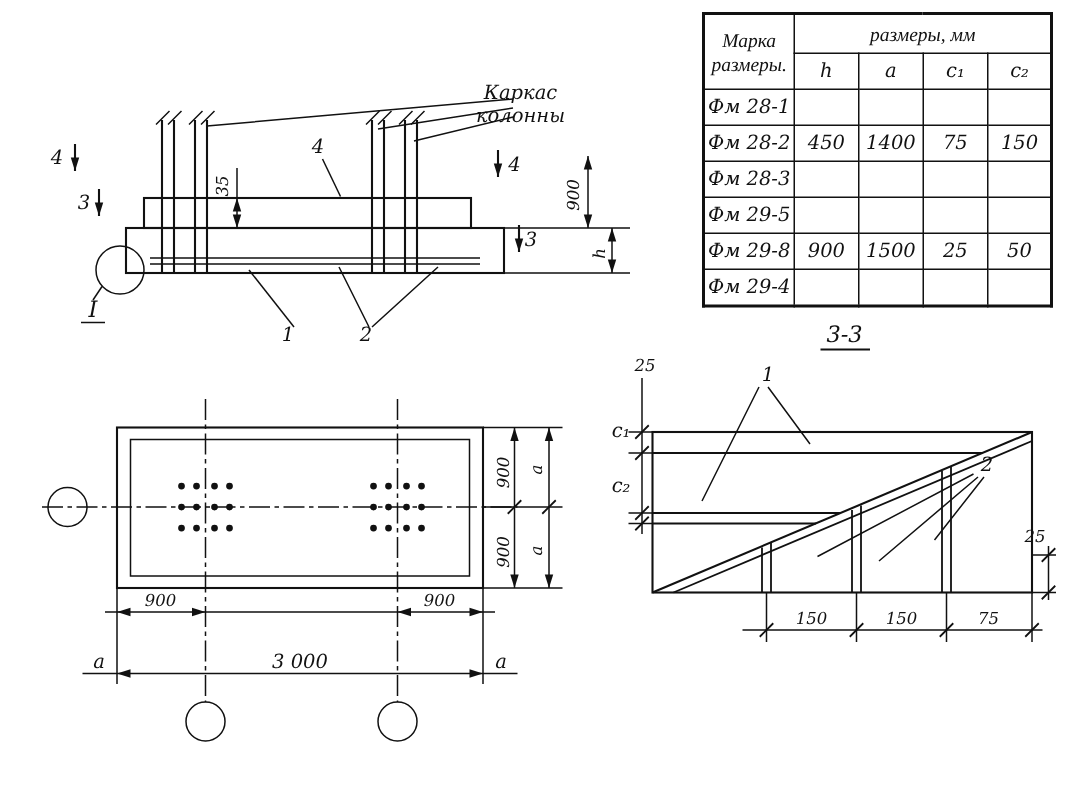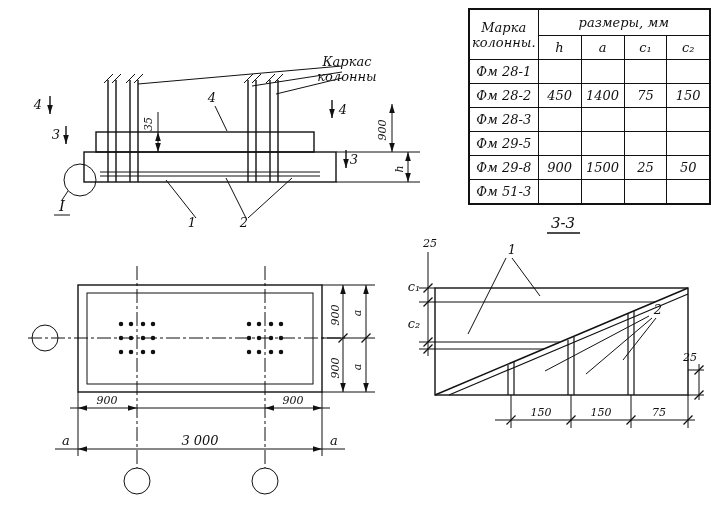--- a/index.html
+++ b/index.html
@@ -4,21 +4,21 @@
 <style>
   html,body{margin:0;padding:0;background:#fff;}
   #canvas{position:relative;width:711px;height:523px;background:#fff;overflow:hidden;
           font-family:"DejaVu Serif",serif;}
   
   .dim-table{position:absolute;left:468px;top:8px;border-collapse:collapse;
              border:2px solid #111;font:italic 13px "DejaVu Serif",serif;color:#111;
              table-layout:fixed;}
   .dim-table td{border:1.4px solid #111;text-align:center;vertical-align:middle;
                 padding:0 2px;height:23px;overflow:hidden;white-space:nowrap;}
-  .dim-table td.hdr{height:25px;}
+  .dim-table td.hdr{height:25px;font-family:Liberation Serif, serif;}
   
   svg{position:absolute;left:0;top:0;}
   svg text{font:italic 13px "DejaVu Serif",serif;fill:#111;stroke:none;text-anchor:middle;}
   svg text.sm{font-size:11px;}
   svg text.lg{font-size:15px;}
   .ln{stroke:#111;fill:none;stroke-width:1.4;}
   .thin{stroke-width:1;}
   .arrows{fill:#111;stroke:none;}
   .ticks{stroke:#111;stroke-width:1.2;fill:none;}
 </style>
@@ -173,21 +173,21 @@
       <col style="width:60px">
         <col style="width:43px">
         <col style="width:43px">
         <col style="width:43px">
         <col style="width:43px">
     </colgroup>
     <tbody>
         <tr>
       <td rowspan="2" class="hdr">
         <div>Марка</div>
-        <div>колонны.</div>
+        <div>размеры.</div>
       </td>
       <td colspan="4" class="hdr">размеры, мм</td>
     </tr>
     <tr>
       <td>h</td>
       <td>a</td>
       <td>c₁</td>
       <td>c₂</td>
     </tr>
     <tr>
@@ -219,21 +219,21 @@
       <td></td>
     </tr>
     <tr>
       <td>Фм 29-8</td>
       <td>900</td>
       <td>1500</td>
       <td>25</td>
       <td>50</td>
     </tr>
     <tr>
-      <td>Фм 51-3</td>
+      <td>Фм 29-4</td>
       <td></td>
       <td></td>
       <td></td>
       <td></td>
     </tr>
   </tbody>
     </table>
 
 </div>
 

